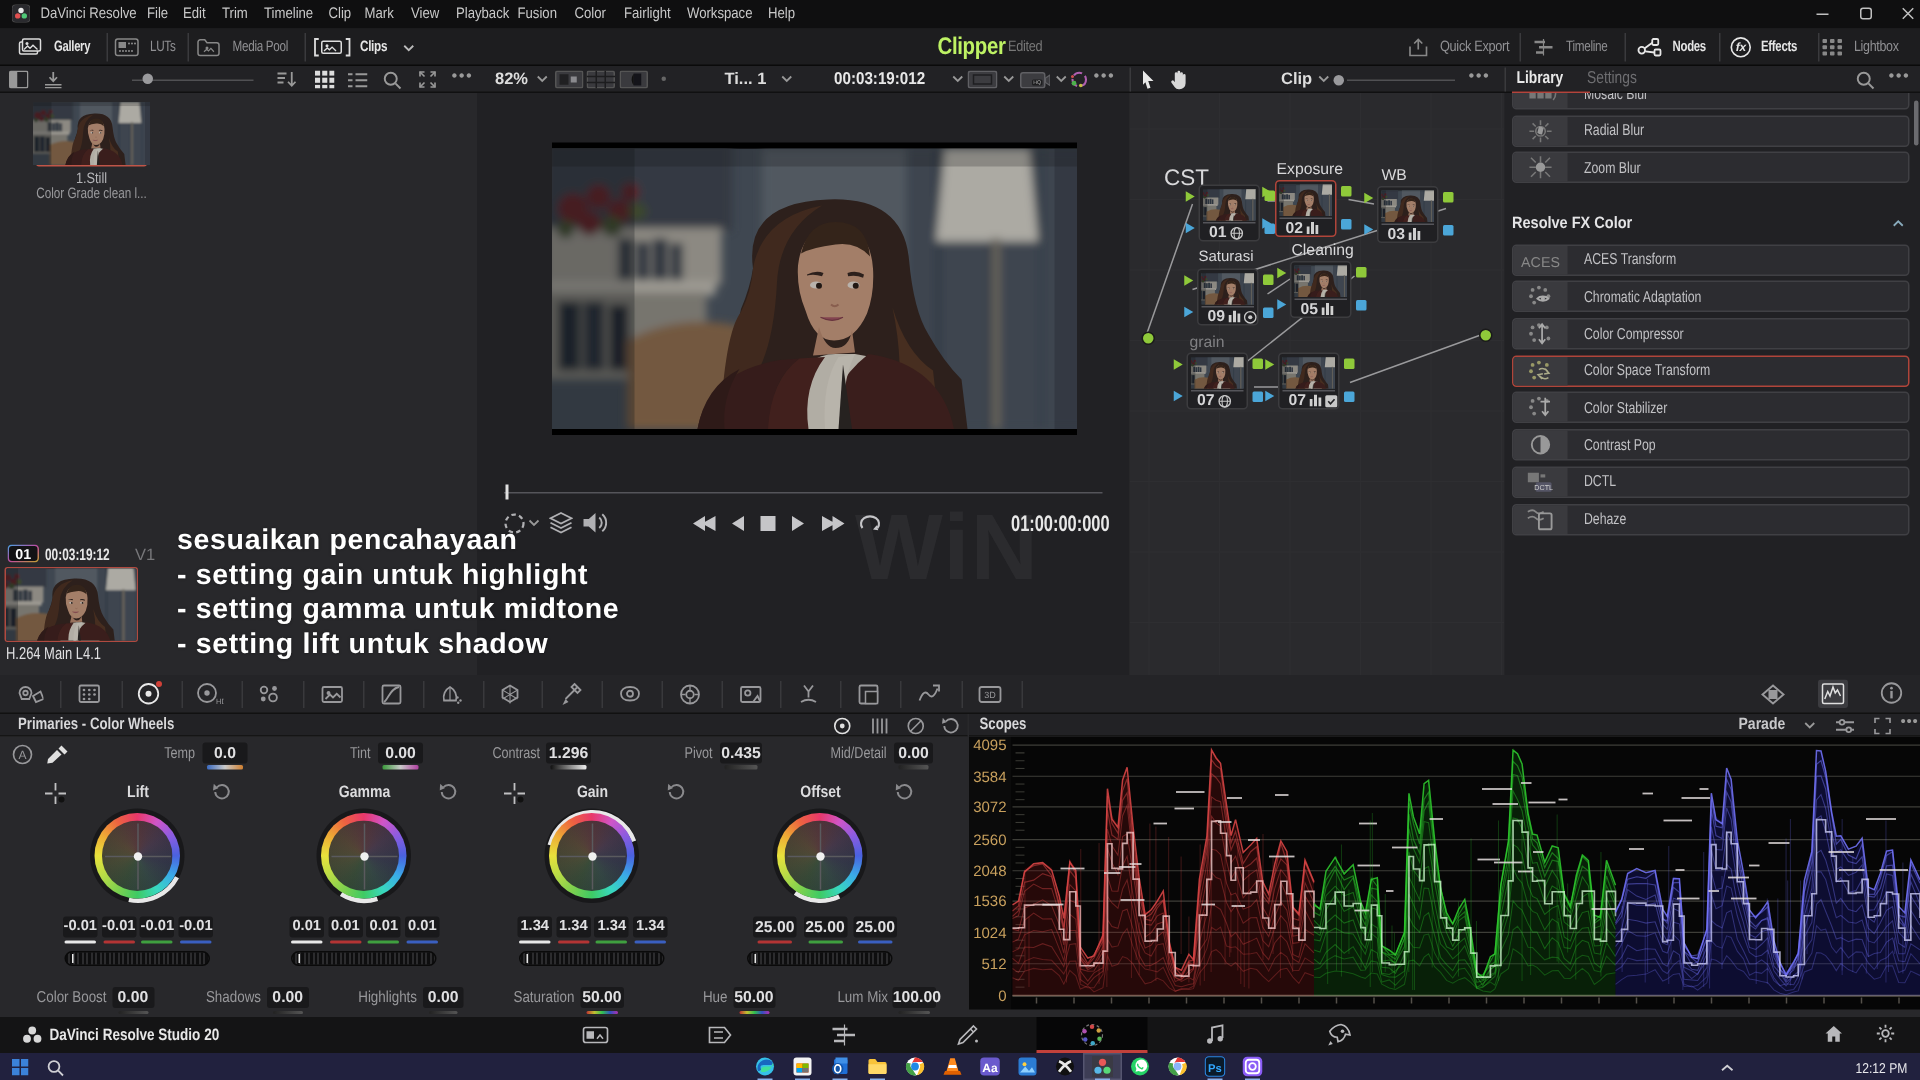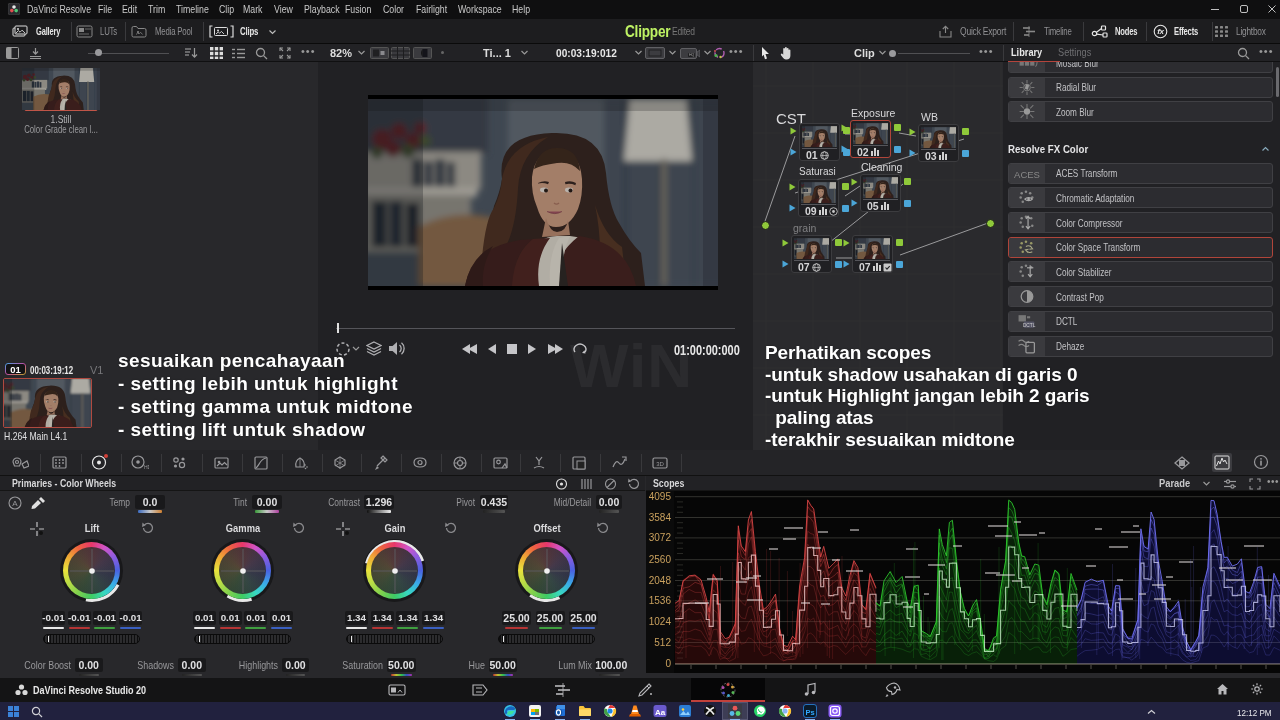--- a/index.html
+++ b/index.html
@@ -1529,21 +1529,16 @@
         <circle cx="7" cy="7" r="2.2" fill="none" stroke="#fff" stroke-width="1.2"></circle>
       </svg>
     <div class="abs" style="left:830px;top:16.5px;width:10px;height:1.5px;background:#8ab0e8"></div>
     <svg class="abs" style="left:1147px;top:7px" width="9" height="6" viewBox="0 0 9 6">
         <path d="M1 4.5 L4.5 1.5 L8 4.5" stroke="#cfcfd4" stroke-width="1.2" fill="none"></path>
       </svg>
     <div class="abs" style="left:1237px;top:4.5px;font-size:9.5px;color:#e8e8ec;transform:scaleX(0.85);transform-origin:0 50%">12:12 PM</div>
   </div>
   <div class="abs" style="left:570px;top:330px;font-size:62px;font-weight:bold;color:rgba(190,190,200,0.065);letter-spacing:1px;font-family:'Liberation Sans',sans-serif">WiN</div>
   <div class="ovl" id="ovl-left" style="left:118px; top:349px; line-height:23px; letter-spacing:0.45px;">sesuaikan pencahayaan
-- setting lebih untuk highlight
+- setting gain untuk highlight
 - setting gamma untuk midtone
 - setting lift untuk shadow</div>
-  <div class="ovl" id="ovl-right" style="left:765px; top:342px; line-height:21.7px; letter-spacing:-0.1px;">Perhatikan scopes
--untuk shadow usahakan di garis 0
--untuk Highlight jangan lebih 2 garis
-  paling atas
--terakhir sesuaikan midtone</div>
 </div>
 
 </body></html>

